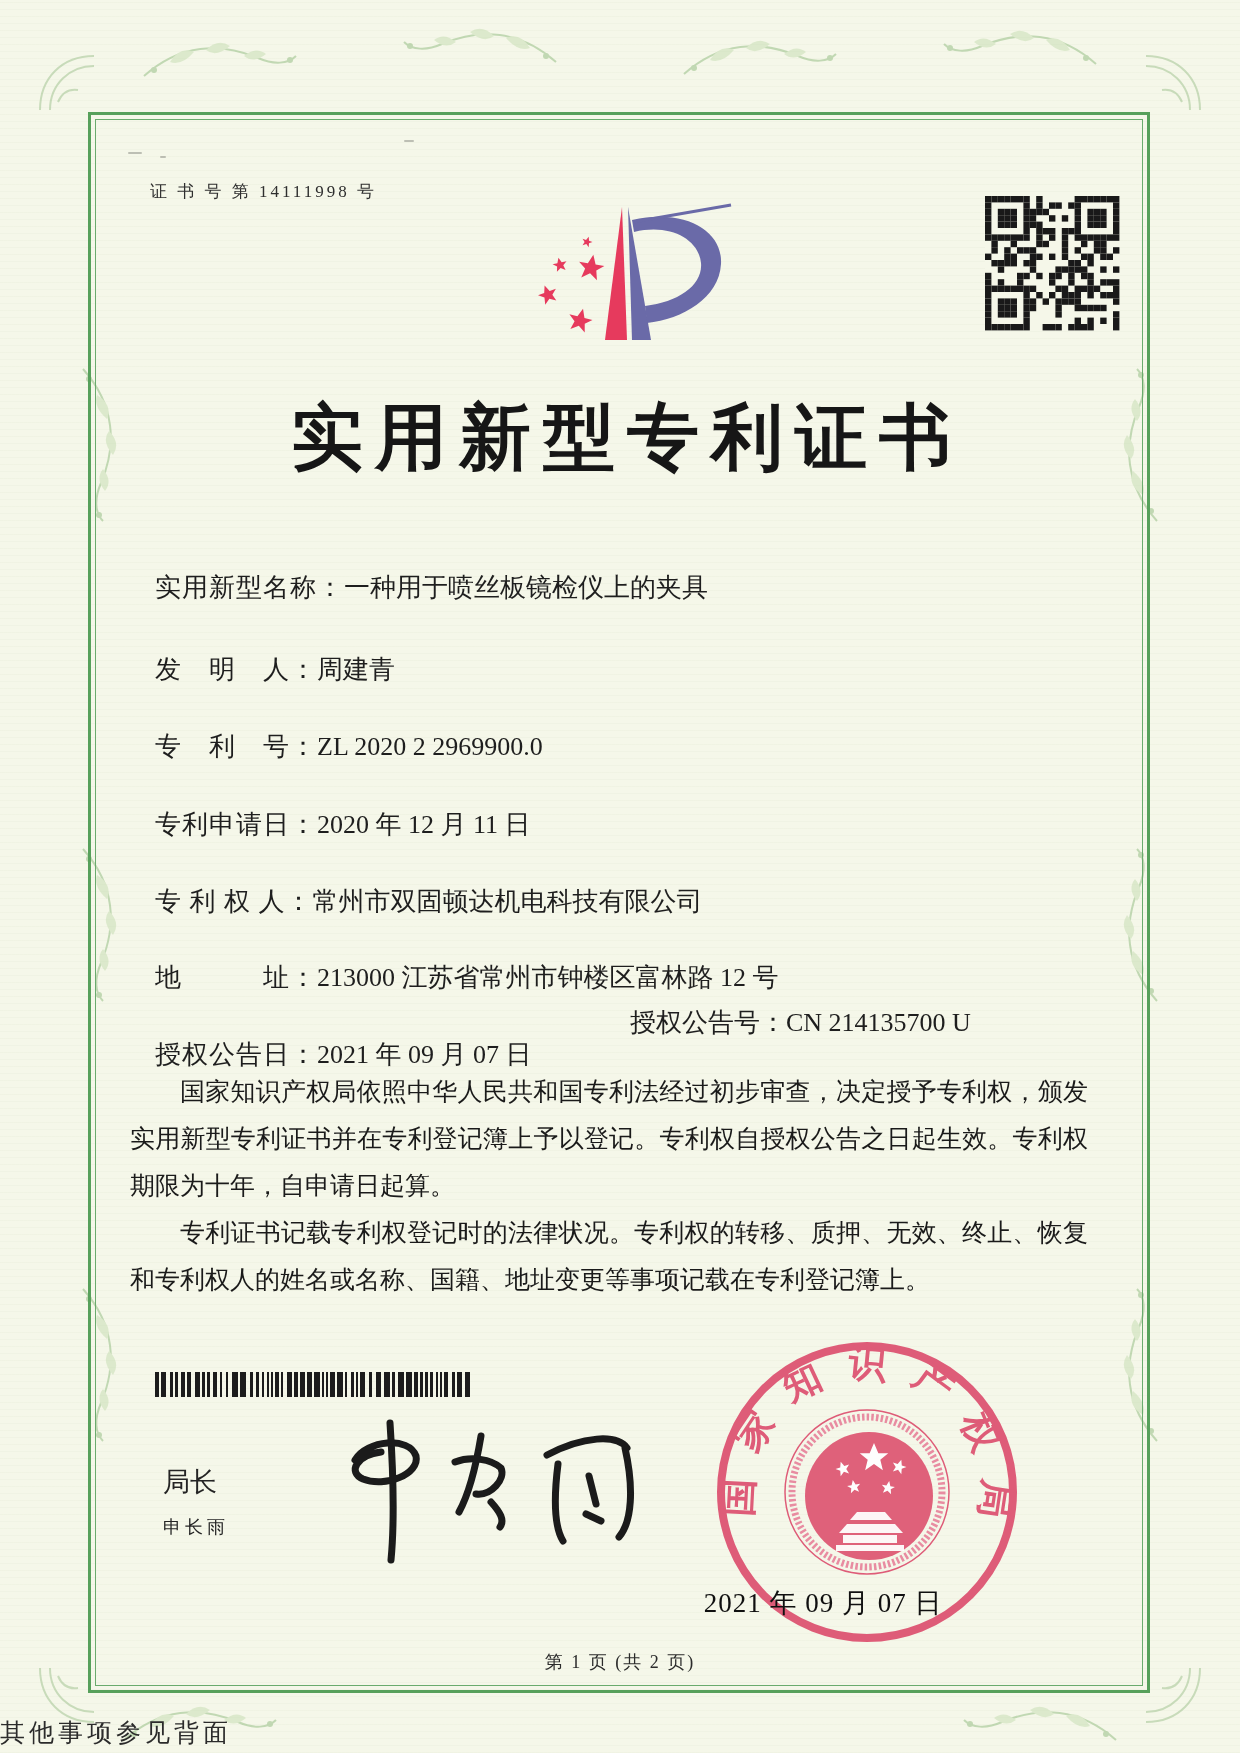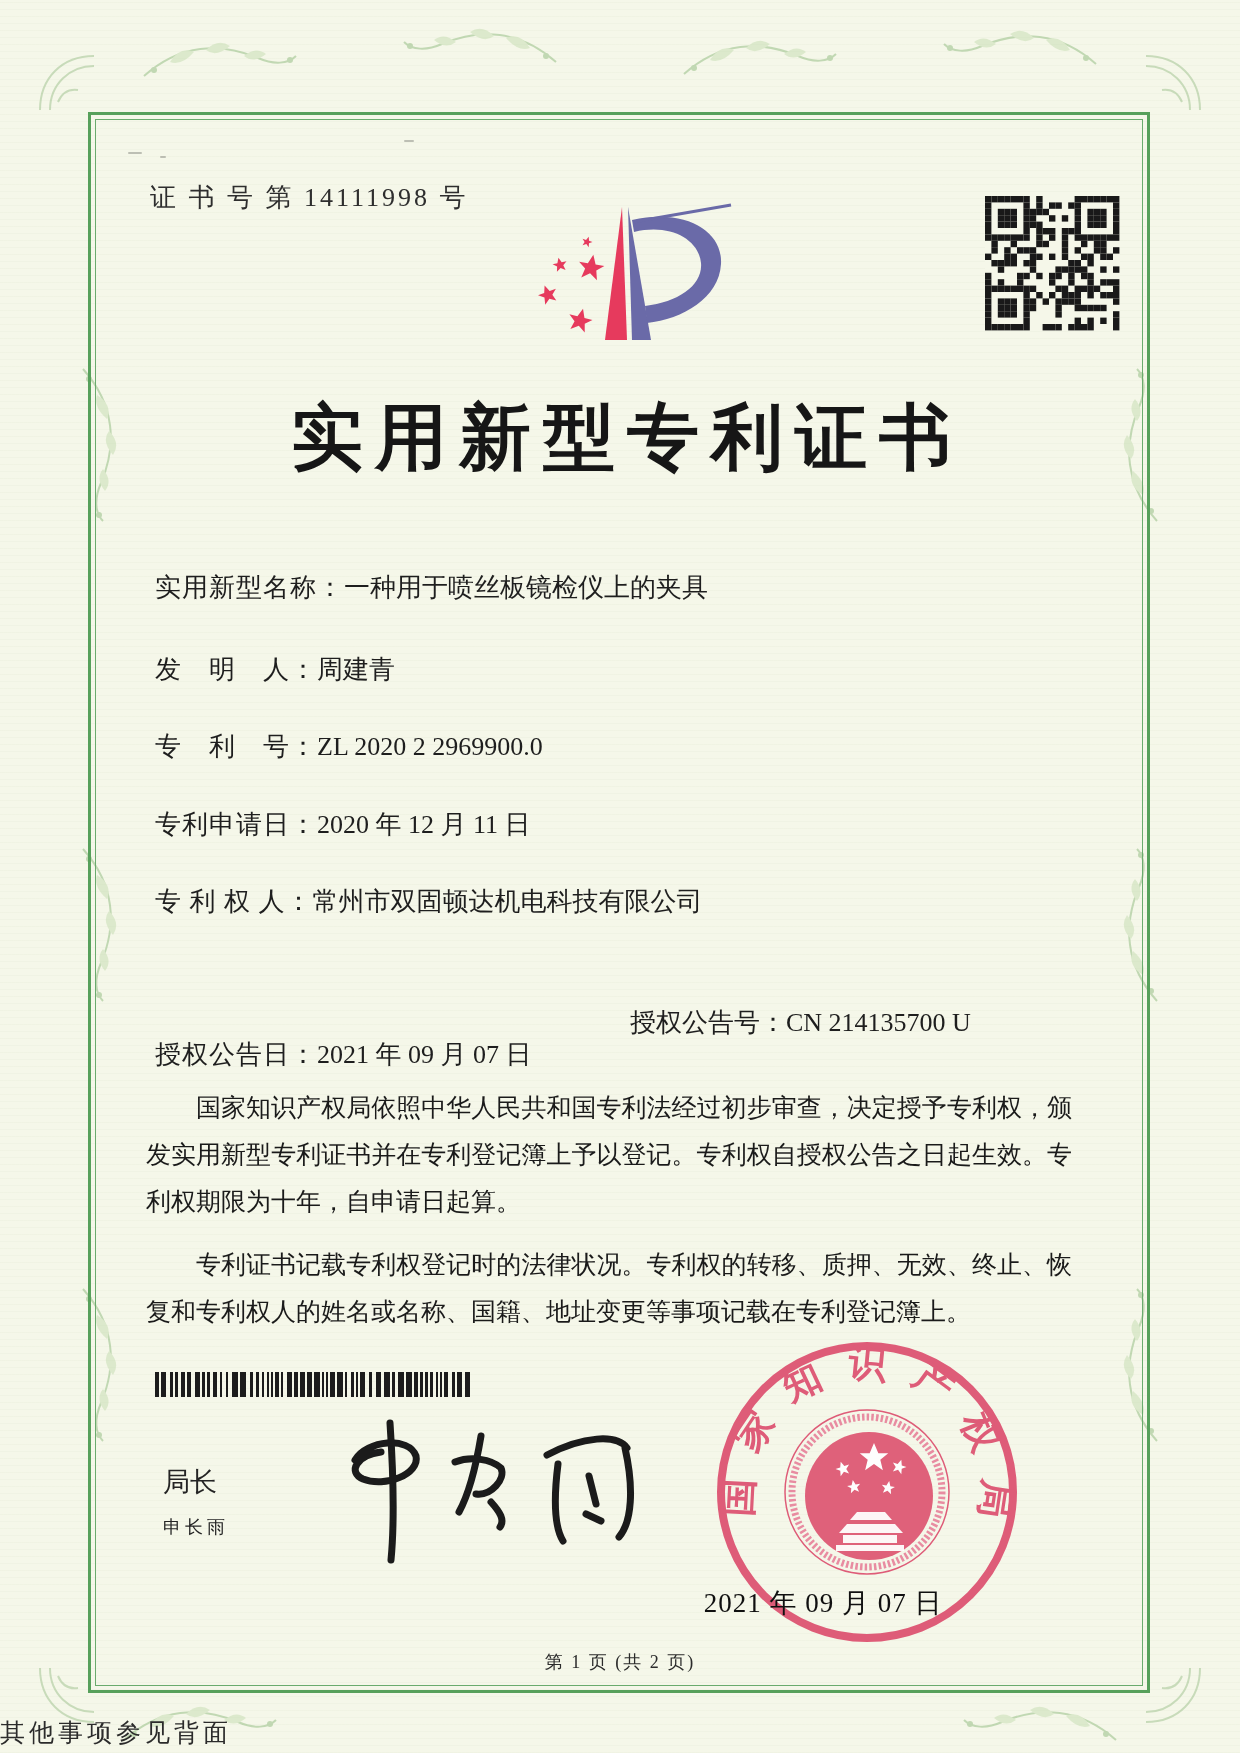--- a/index.html
+++ b/index.html
@@ -13,28 +13,28 @@
   }
   .frame-outer{
     position:absolute;left:88px;top:112px;width:1062px;height:1581px;
     border:3px solid #57a05b;box-sizing:border-box;
   }
   .frame-inner{
     position:absolute;left:4px;top:4px;right:4px;bottom:4px;
     border:1px solid #6aab6d;
   }
   .abs{position:absolute;}
-  .cert-no{left:150px;top:180px;font-size:26px;letter-spacing:3px;color:#2e2e2e;}
+  .cert-no{left:150px;top:180px;font-size:17px;letter-spacing:3px;color:#2e2e2e;}
   .title{left:0;top:390px;width:100%;text-align:center;font-size:72px;font-weight:bold;
          letter-spacing:12px;color:#161616;padding-left:7px;}
   .field{left:155px;font-size:26px;white-space:nowrap;color:#1e1e1e;margin-top:32px;}
   .field .lbl{letter-spacing:1px;}
   .grant-no{left:630px;font-size:26px;white-space:nowrap;color:#1e1e1e;}
   .body-text{left:130px;width:958px;font-size:25px;line-height:47px;text-align:justify;color:#1a1a1a;}
-  .body-text p{margin:16px;text-indent:2em;}
+  .body-text p{margin:0;text-indent:2em;}
   .sig-title{left:163px;top:1464px;font-size:27px;}
   .sig-name{left:163px;top:1515px;font-size:18px;letter-spacing:4px;text-align:center;}
   .seal-date{left:668px;top:1585px;width:310px;text-align:center;font-size:27px;color:#101010;letter-spacing:1px;}
   .footer-page{left:0;top:1650px;width:100%;text-align:center;font-size:18px;letter-spacing:2px;color:#2b2b2b;}
   .back-note{left:0;top:1716px;width:100%;text-align:left;font-size:25px;letter-spacing:4px;color:#2b2b2b;}
   .orn{position:absolute;opacity:.5;pointer-events:none;}
   .mark{position:absolute;background:#7a7a74;opacity:.45;border-radius:1px;}
   svg{display:block;}
 </style>
 </head>
@@ -378,20 +378,23 @@
   </div>
   <div class="abs field" style="top:697px">
     <span class="lbl">专　利　号：</span><span>ZL 2020 2 2969900.0</span>
   </div>
   <div class="abs field" style="top:775px">
     <span class="lbl">专利申请日：</span><span>2020 年 12 月 11 日</span>
   </div>
   <div class="abs field" style="top:852px">
     <span class="lbl">专 利 权 人：</span><span>常州市双固顿达机电科技有限公司</span>
   </div>
+  <div class="abs field" style="top:928px">
+    <span class="lbl">地　　　址：</span><span>213000 江苏省常州市钟楼区富林路 12 号</span>
+  </div>
   <div class="abs field" style="top:1005px">
     <span class="lbl">授权公告日：</span><span>2021 年 09 月 07 日</span>
   </div>
   <div class="abs grant-no" style="top:1005px">
     <span class="lbl">授权公告号：</span><span>CN 214135700 U</span>
   </div>
 
   <div class="abs body-text" style="top:1068px">
     <p>国家知识产权局依照中华人民共和国专利法经过初步审查，决定授予专利权，颁发实用新型专利证书并在专利登记簿上予以登记。专利权自授权公告之日起生效。专利权期限为十年，自申请日起算。</p>
     <p>专利证书记载专利权登记时的法律状况。专利权的转移、质押、无效、终止、恢复和专利权人的姓名或名称、国籍、地址变更等事项记载在专利登记簿上。</p>

